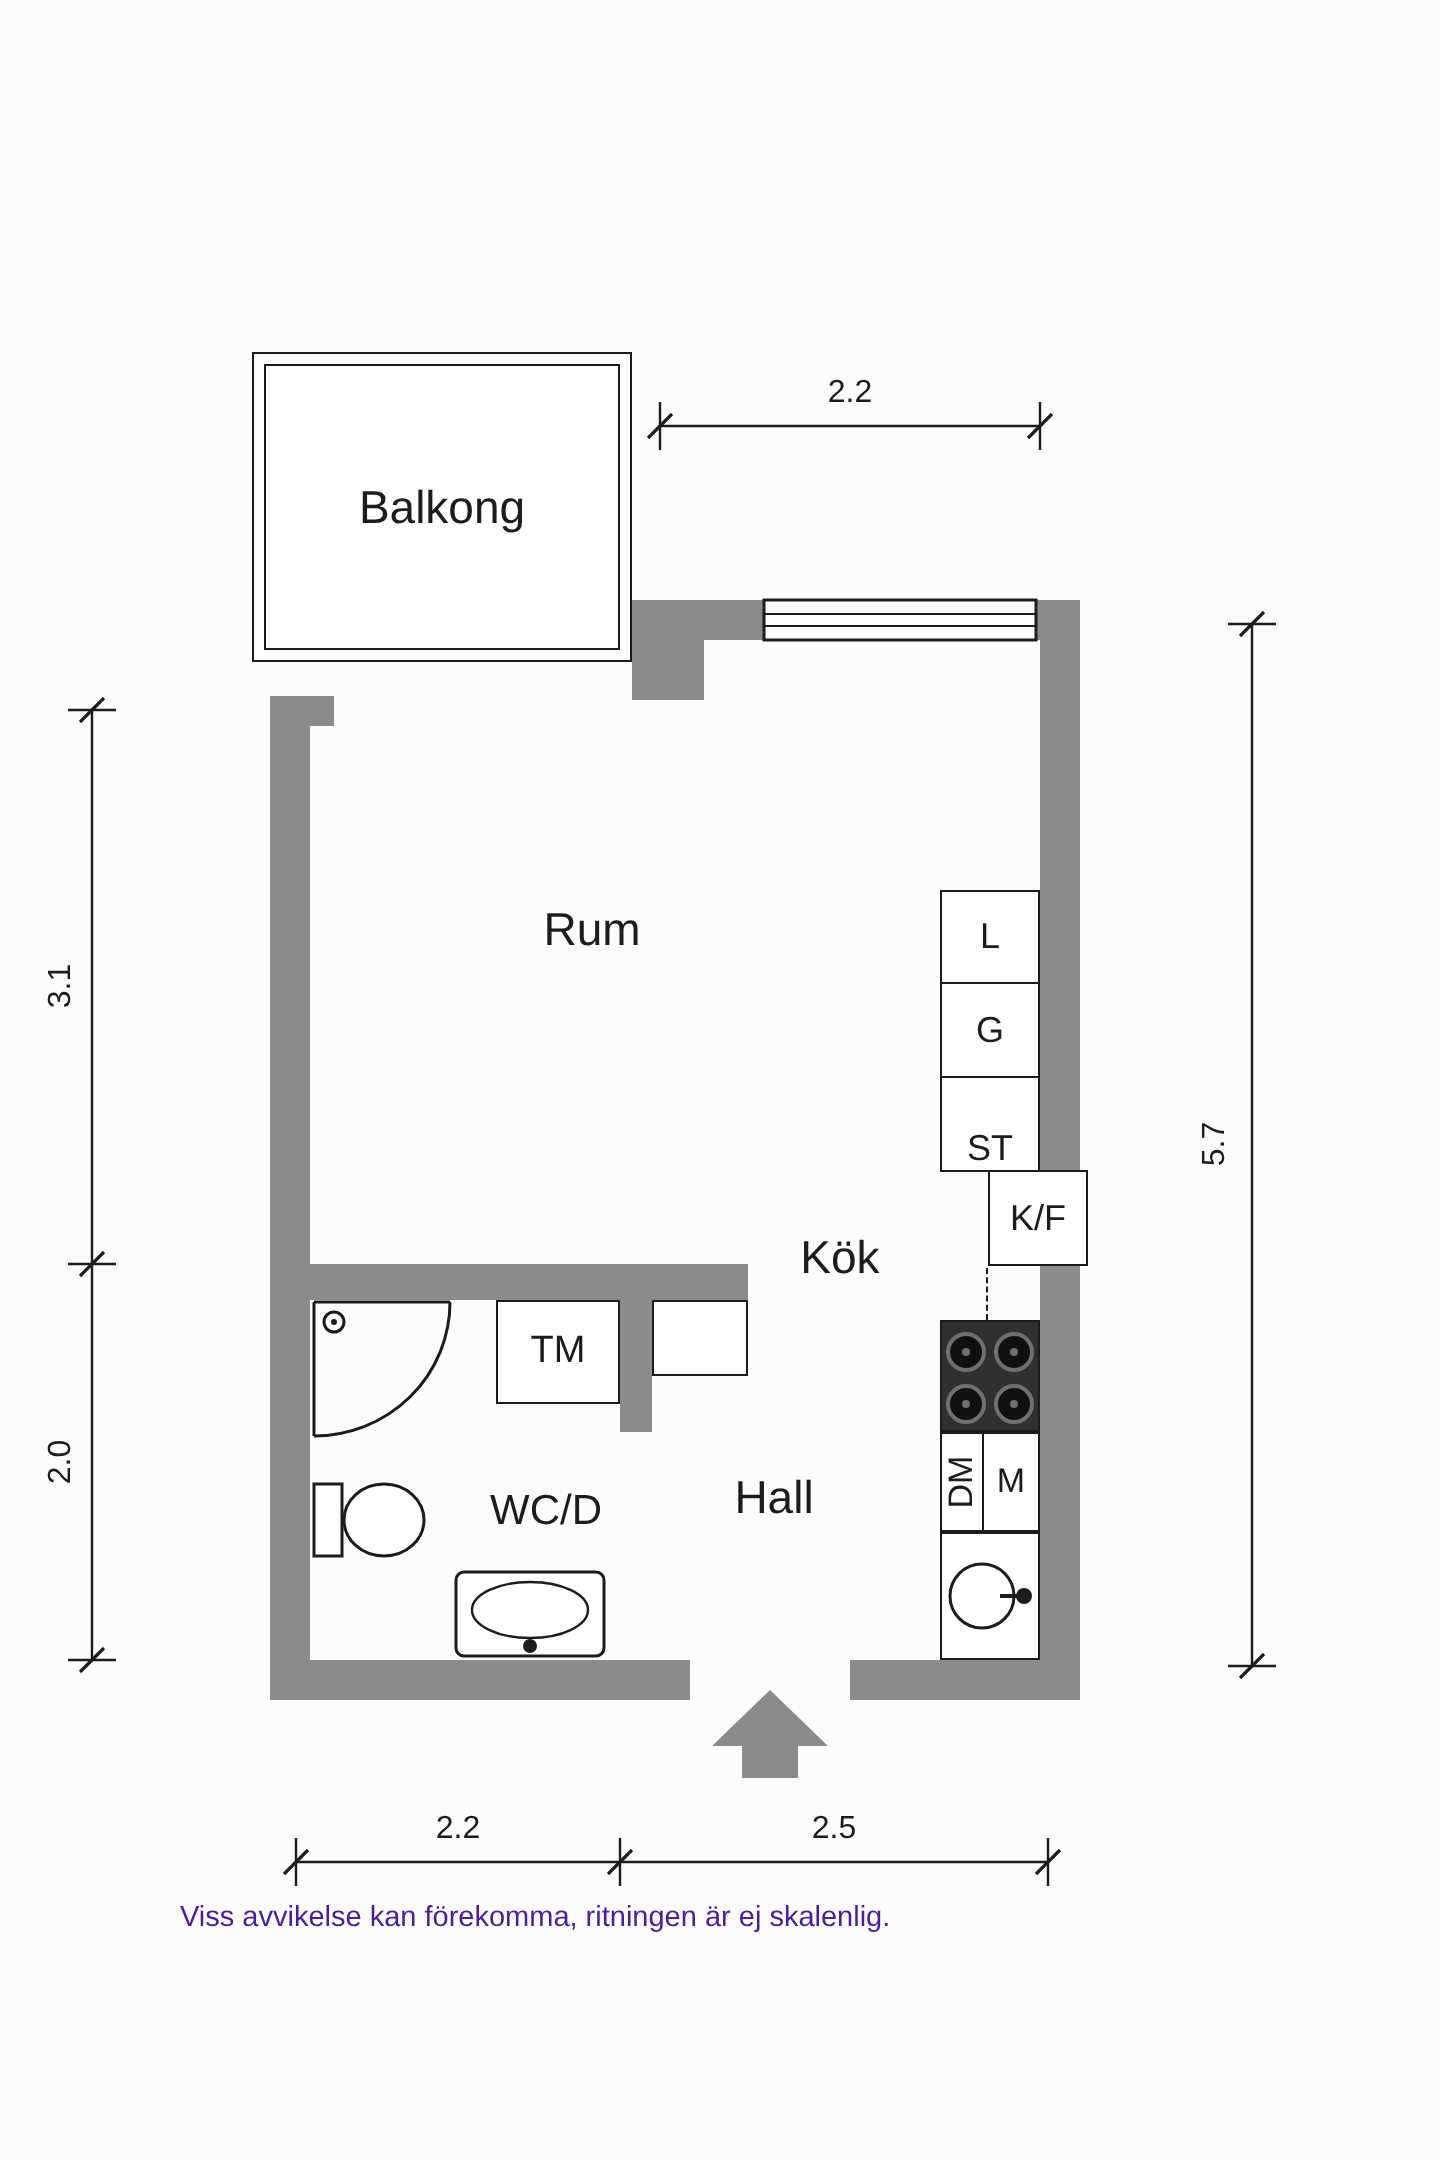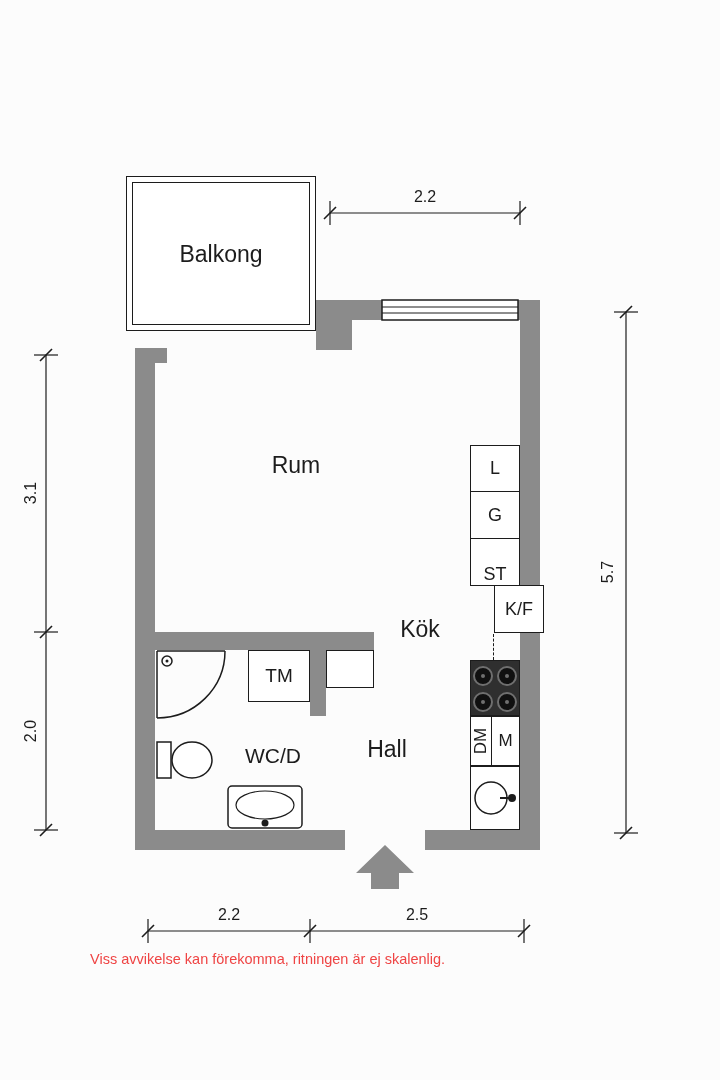--- a/index.html
+++ b/index.html
@@ -37,21 +37,21 @@
     position:absolute; left:493px; top:634px; width:0; height:26px;
     border-left:1.5px dashed #1c1c1c;
   }
   .stove{
     position:absolute; left:470px; top:660px; width:50px; height:56px;
     background:#2f2f2f; border:1px solid #1c1c1c;
   }
   .sink-box{ position:absolute; left:470px; top:766px; width:50px; height:64px;
     background:#ffffff; border:1px solid #1c1c1c; }
   .footer{
-    position:absolute; left:90px; top:951px; font-size:14.5px; color:#ef4444;
+    position:absolute; left:90px; top:951px; font-size:14.5px; color:#4c1d95;
   }
 </style>
 </head>
 <body>
 
 <div class="canvas">
 
   <div class="wall" style="left:135px; top:348px; width:20px; height:502px;"></div>
   <div class="wall" style="left:316px; top:300px; width:224px; height:20px;"></div>
   <div class="wall" style="left:316px; top:320px; width:36px; height:30px;"></div>

